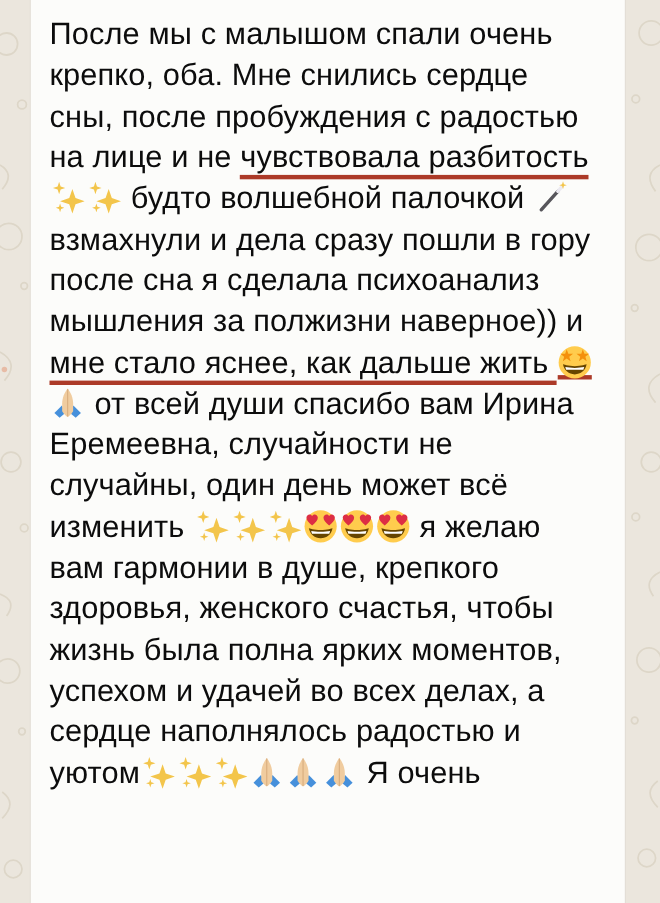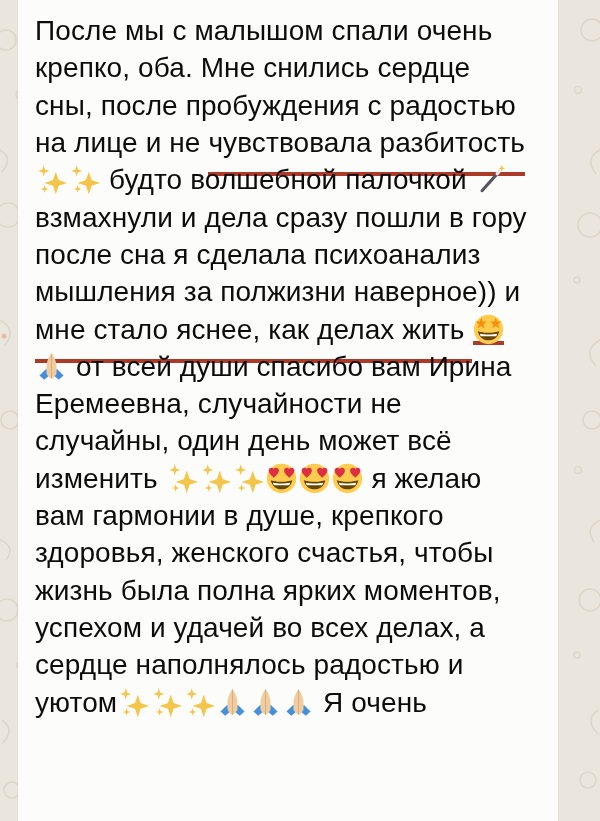--- a/index.html
+++ b/index.html
@@ -11,32 +11,32 @@
   }
   *{box-sizing:border-box;}
   html,body{margin:0;padding:0;}
   body{
     width:600px;height:821px;overflow:hidden;position:relative;
     background:var(--wallpaper);
     font-family:"Liberation Sans","DejaVu Sans",sans-serif;
   }
   .wallpaper{position:absolute;left:0;top:0;width:600px;height:821px;z-index:0;}
   .bubble{
-    position:absolute;left:18px;top:0;width:540px;height:821px;z-index:1;
+    position:absolute;left:28px;top:0;width:540px;height:821px;z-index:1;
     background:var(--bubble);
     box-shadow:0 0 0 1px rgba(0,0,0,.035);
     overflow:hidden;
   }
   .msg{padding:12px 0 0 17px;}
   .line{
     height:37.32px;line-height:37.32px;
     font-size:28px;color:var(--text);
     white-space:nowrap;letter-spacing:.1px;
   }
-  .ul{border-bottom:4px solid var(--red);padding-bottom:14px;}
+  .ul{border-bottom:4px solid var(--red);padding-bottom:1px;}
   .emoji{display:inline-block;width:31px;height:31px;vertical-align:-6px;margin:0 1px;}
   .emoji svg{width:31px;height:31px;display:block;}
 </style>
 </head>
 <body>
 
 <svg class="wallpaper" viewBox="0 0 600 821" xmlns="http://www.w3.org/2000/svg">
   <g fill="none" stroke="#DCD5C6" stroke-width="1.6" opacity="0.9">
     <circle cx="6" cy="40" r="10"></circle>
       <circle cx="20" cy="95" r="4"></circle>
@@ -83,21 +83,21 @@
             <polygon fill="#F3C54B" points="9,1.5 10.6,6.4 15.5,8 10.6,9.6 9,14.5 7.4,9.6 2.5,8 7.4,6.4"></polygon>
             <polygon fill="#F3C54B" points="10,24.5 11.1,27.9 14.5,29 11.1,30.1 10,33.5 8.9,30.1 5.5,29 8.9,27.9"></polygon>
           </svg></span><span class="txt">  будто волшебной палочкой </span><span class="emoji"><svg viewBox="0 0 36 36" xmlns="http://www.w3.org/2000/svg">
             <path d="M7 31 24.5 11.5" stroke="#57565B" stroke-width="3.6" stroke-linecap="round" fill="none"></path>
             <path d="M24.5 11.5 28.5 7" stroke="#ECEAF1" stroke-width="3.6" stroke-linecap="round" fill="none"></path>
             <polygon fill="#F3C54B" points="30,1 31,4 34,5 31,6 30,9 29,6 26,5 29,4"></polygon>
           </svg></span></div>
       <div class="line"><span class="txt">взмахнули и дела сразу пошли в гору</span></div>
       <div class="line"><span class="txt">после сна я сделала психоанализ</span></div>
       <div class="line"><span class="txt">мышления за полжизни наверное)) и</span></div>
-      <div class="line"><span class="txt ul">мне стало яснее, как делах жить </span><span class="emoji ul"><svg viewBox="0 0 36 36" xmlns="http://www.w3.org/2000/svg">
+      <div class="line"><span class="txt ul">мне стало яснее, как дальше жить </span><span class="emoji ul"><svg viewBox="0 0 36 36" xmlns="http://www.w3.org/2000/svg">
             <circle cx="18" cy="18" r="17" fill="#FFCC4D"></circle>
             <polygon fill="#F4900C" points="9.5,4 11.2,8.7 16.2,8.8 12.2,11.9 13.6,16.7 9.5,13.8 5.4,16.7 6.8,11.9 2.8,8.8 7.9,8.7"></polygon>
             <polygon fill="#F4900C" points="26.5,4 28.2,8.7 33.2,8.8 29.2,11.9 30.6,16.7 26.5,13.8 22.4,16.7 23.8,11.9 19.8,8.8 24.9,8.7"></polygon>
             <path fill="#664500" d="M5.5 20c1.6 6.6 6.1 10.6 12.5 10.6S29.4 26.6 30.5 20c0 0-6 1.9-12.5 1.9S5.5 20 5.5 20z"></path>
             <path fill="#FFF" d="M8 22.9c2.6.5 6.2.9 10 .9s7.4-.4 10-.9l-.9 2.8H8.9z"></path>
           </svg></span></div>
       <div class="line"><span class="emoji"><svg viewBox="0 0 36 36" xmlns="http://www.w3.org/2000/svg">
             <path fill="#4690DB" d="M12 20.5 4 28.5l5.5 5 6-5z"></path>
             <path fill="#4690DB" d="M24 20.5l8 8-5.5 5-6-5z"></path>
             <path fill="#F0CC9F" d="M18 2.5c-3.2 4-5.8 10-5.8 16v8s2.3 4 5.8 6c3.5-2 5.8-6 5.8-6v-8c0-6-2.6-12-5.8-16z"></path>

